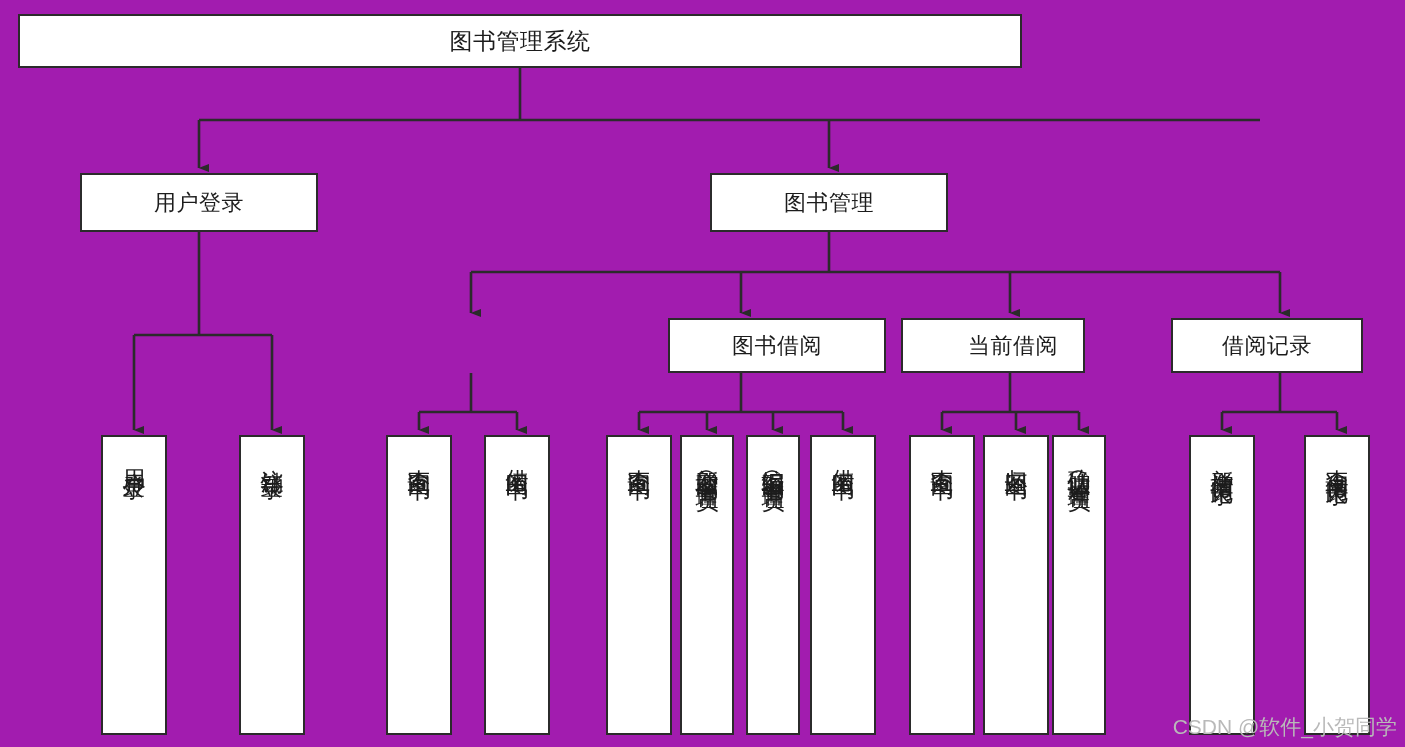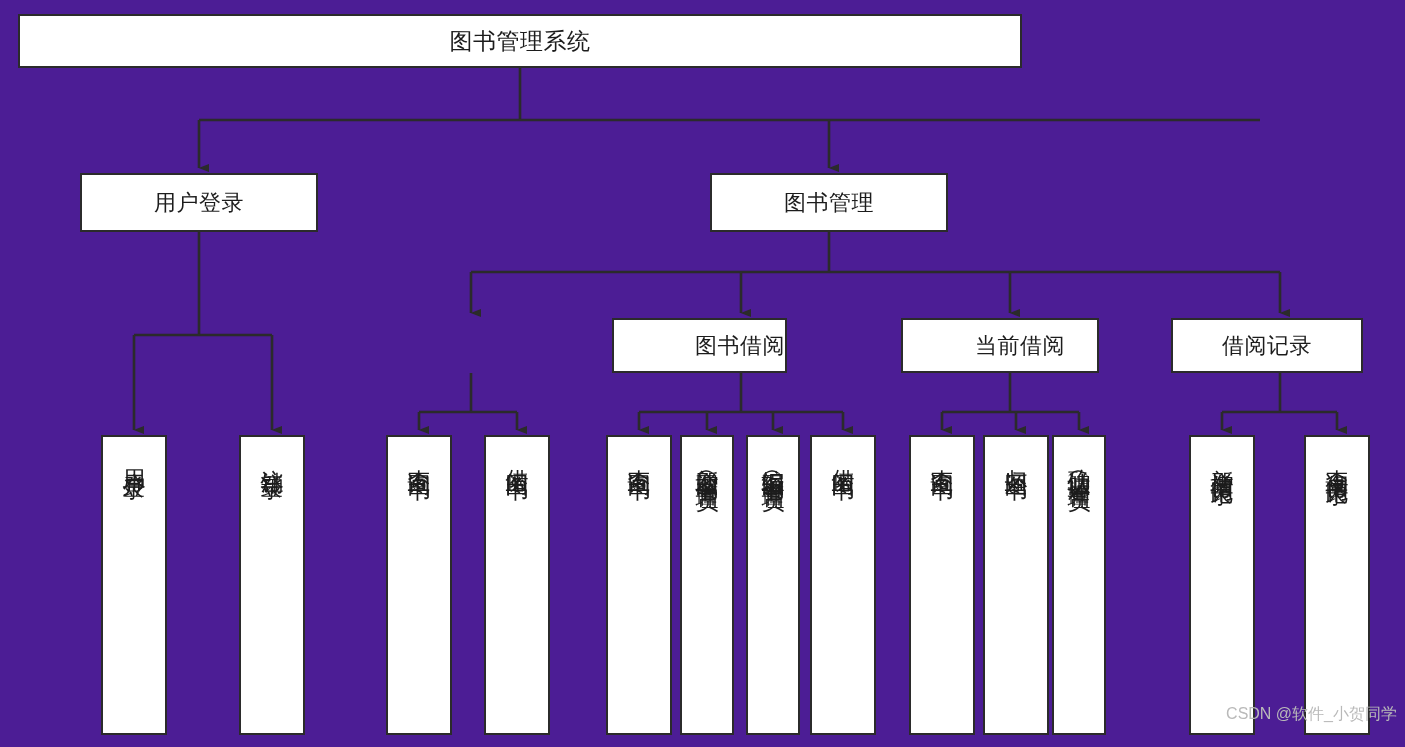--- a/index.html
+++ b/index.html
@@ -5,21 +5,21 @@
 <style>
   html,body{margin:0;padding:0;background:#ffffff;}
   body{
     font-family:"Liberation Sans","DejaVu Sans",sans-serif;
     color:#1a1a1a;
   }
   #diagram-root{
     position:relative;
     width:1405px;
     height:747px;
-    background:#4c1d95;
+    background:#a21caf;
     overflow:hidden;
   }
   #diagram-svg{
     position:absolute;
     left:0; top:0;
     width:1405px;
     height:747px;
   }
   .node{
     position:absolute;
@@ -48,22 +48,22 @@
     text-orientation:upright;
     font-size:23px;
     line-height:1.18;
     letter-spacing:3px;
     white-space:nowrap;
     text-align:start;
   }
   #watermark{
     position:absolute;
     right:8px;
-    bottom:22px;
-    font-size:16px;
+    bottom:6px;
+    font-size:21px;
     color:#b9b9b9;
     z-index:5;
     white-space:nowrap;
     font-family:"Liberation Sans","DejaVu Sans",sans-serif;
   }
 </style>
 </head>
 <body>
 
 <div id="diagram-root">
@@ -123,24 +123,24 @@
     <span class="node-label">图书管理系统</span>
   </div>
 
   <div class="node lvl2" id="node-user-login" style="left: 80px; top: 173px; width: 238px; height: 59px;">
     <span class="node-label">用户登录</span>
   </div>
   <div class="node lvl2" id="node-book-manage" style="left: 710px; top: 173px; width: 238px; height: 59px;">
     <span class="node-label">图书管理</span>
   </div>
 
-  <div class="node lvl3" id="node-book-borrow" style="left: 612px; top: 318px; width: 175px; height: 55px; justify-content: flex-end;">
+  <div class="node lvl3" id="node-book-borrow" style="left: 668px; top: 318px; width: 218px; height: 55px;">
     <span class="node-label">图书借阅</span>
   </div>
-  <div class="node lvl3" id="node-current-borrow" style="left: 901px; top: 318px; width: 198px; height: 55px; padding-left: 40px;">
+  <div class="node lvl3" id="node-current-borrow" style="left: 901px; top: 318px; width: 184px; height: 55px; padding-left: 40px;">
     <span class="node-label">当前借阅</span>
   </div>
   <div class="node lvl3" id="node-borrow-record" style="left: 1171px; top: 318px; width: 192px; height: 55px;">
     <span class="node-label">借阅记录</span>
   </div>
 
   <div class="node leaf" id="node-leaf-user-login" style="left: 101px; top: 435px; width: 66px; height: 300px;">
     <span class="node-label">用户登录</span>
   </div>
   <div class="node leaf" id="node-leaf-logout-login" style="left: 239px; top: 435px; width: 66px; height: 300px;">

